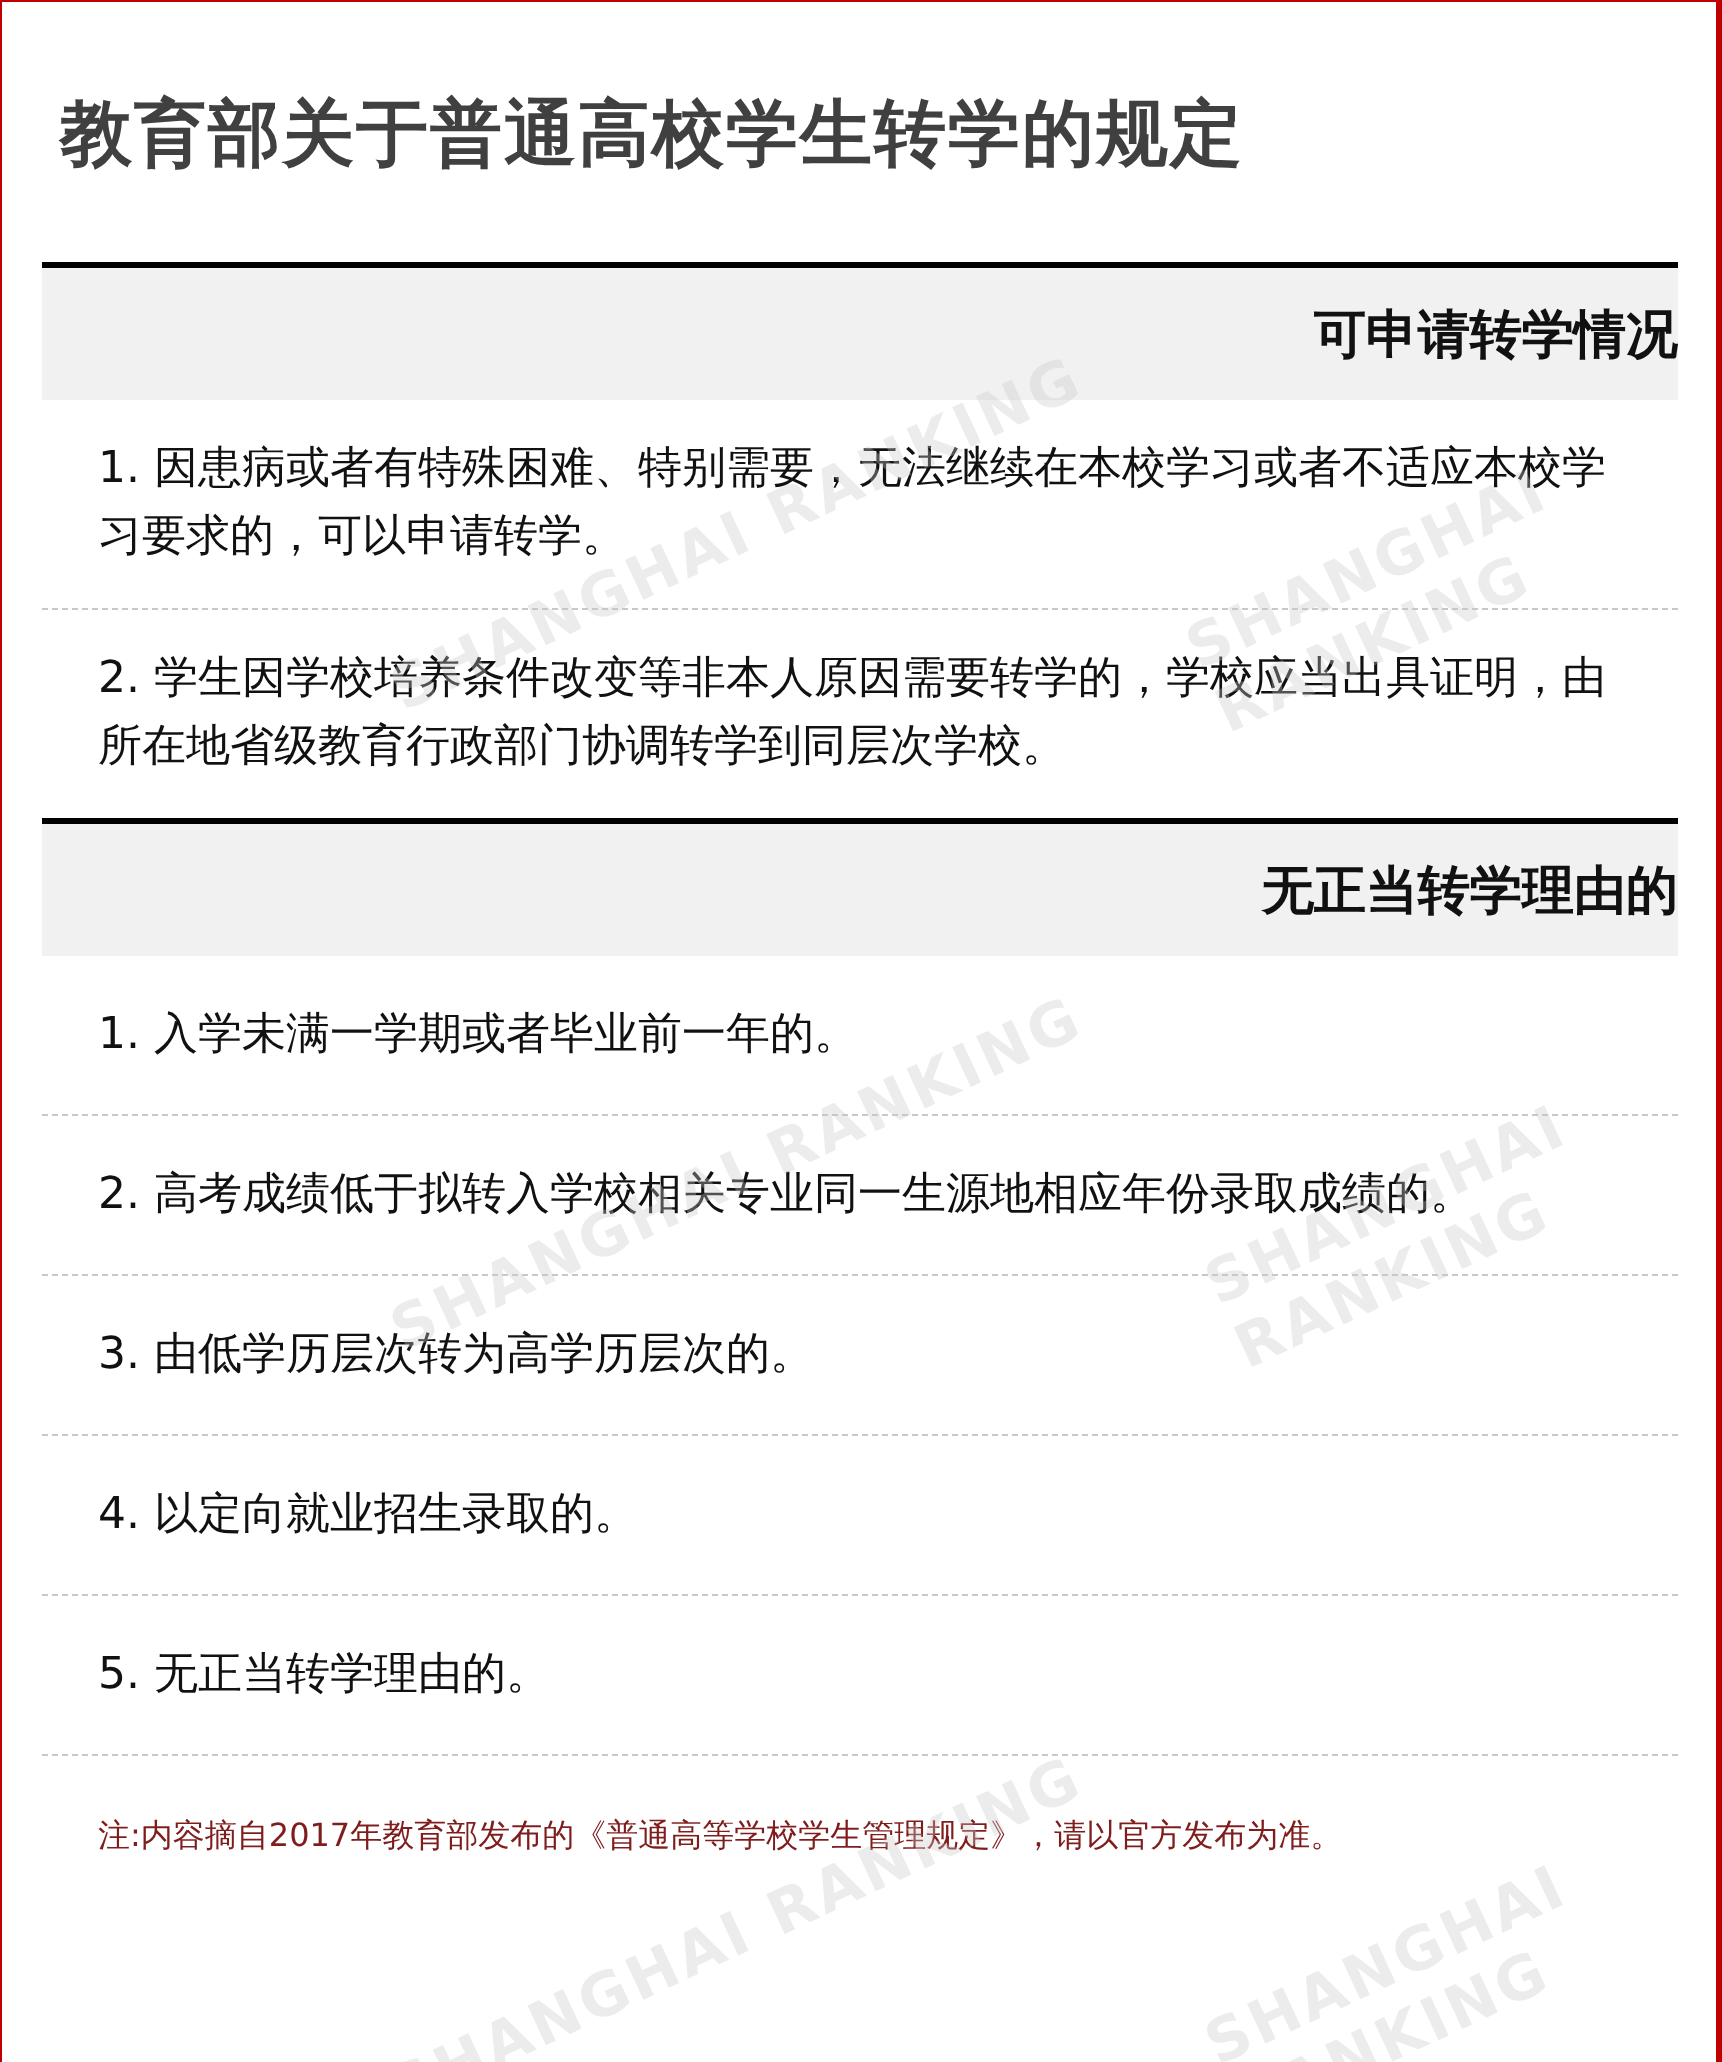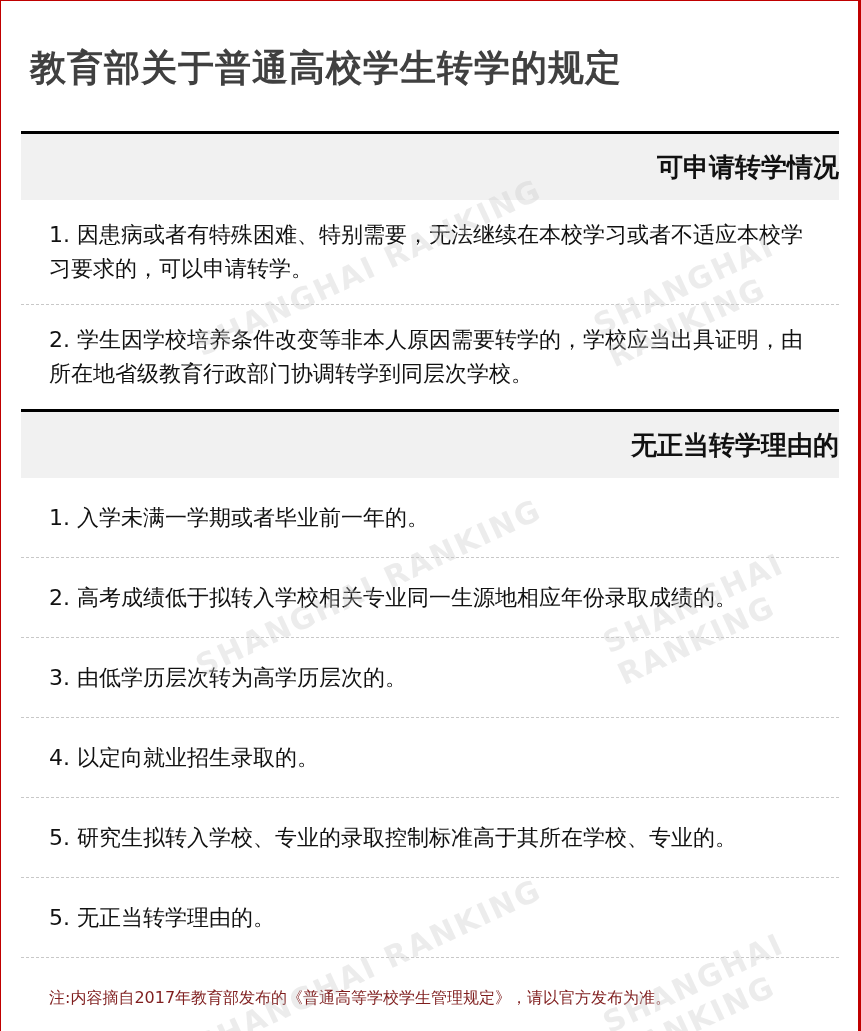--- a/index.html
+++ b/index.html
@@ -47,23 +47,20 @@
       </div>
     <div class="item">
         <span>2. 高考成绩低于拟转入学校相关专业同一生源地相应年份录取成绩的。</span>
       </div>
     <div class="item">
         <span>3. 由低学历层次转为高学历层次的。</span>
       </div>
     <div class="item">
         <span>4. 以定向就业招生录取的。</span>
       </div>
-    <div class="item">
-        <span>5. 研究生拟转入学校、专业的录取控制标准高于其所在学校、专业的。</span>
-      </div>
     <div class="item last">
         <span>5. 无正当转学理由的。</span>
       </div>
   </div>
   <div class="note">注:内容摘自2017年教育部发布的《普通高等学校学生管理规定》，请以官方发布为准。</div>
 </div>
 
 <div class="wm" style="left:180px;top:250px;">SHANGHAI RANKING</div>
 <div class="wm" style="left:590px;top:250px;">SHANGHAI RANKING</div>
 <div class="wm" style="left:180px;top:570px;">SHANGHAI RANKING</div>

